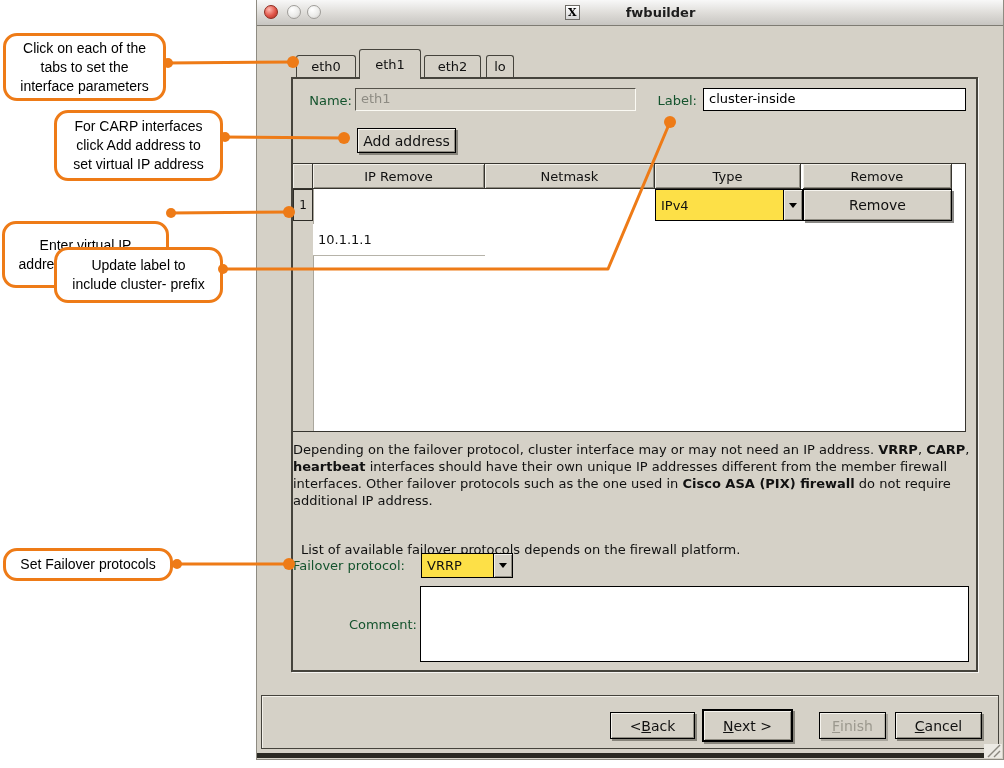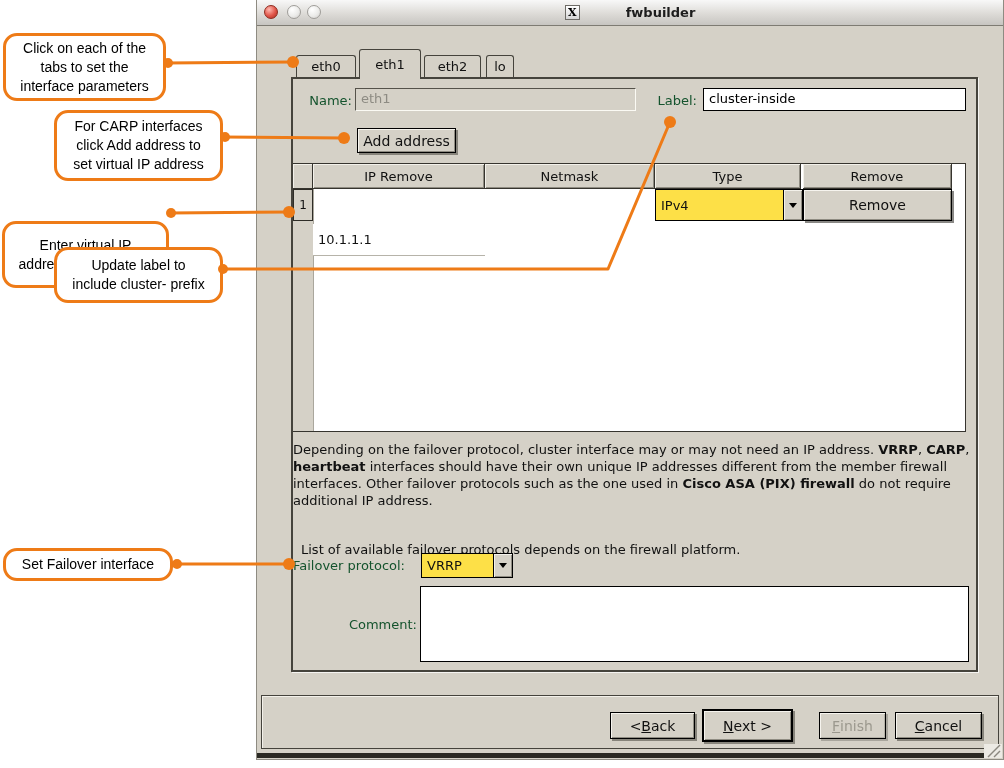--- a/index.html
+++ b/index.html
@@ -194,21 +194,21 @@
   </div>
   <div class="callout" style="left:2px;top:189px;width:167px;height:67px;margin-top:32px;">
     <div>Enter virtual IP</div>
     <div>address and netmask</div>
   </div>
   <div class="callout" style="left:54px;top:247px;width:169px;height:56px;">
     <div>Update label to</div>
     <div>include cluster- prefix</div>
   </div>
   <div class="callout" style="left:3px;top:548px;width:170px;height:33px;">
-    <div>Set Failover interface</div>
+    <div>Set Failover protocols</div>
   </div>
 
   <svg class="overlay">
     <polyline class="ln" points="166,63 293,62"></polyline>
     <circle class="dot" cx="168" cy="63" r="5"></circle>
       <circle class="dot" cx="293" cy="62" r="6"></circle>
     <polyline class="ln" points="223,137 344,138"></polyline>
     <circle class="dot" cx="225" cy="137" r="5"></circle>
       <circle class="dot" cx="344" cy="138" r="6"></circle>
     <polyline class="ln" points="169,213 289,212"></polyline>

